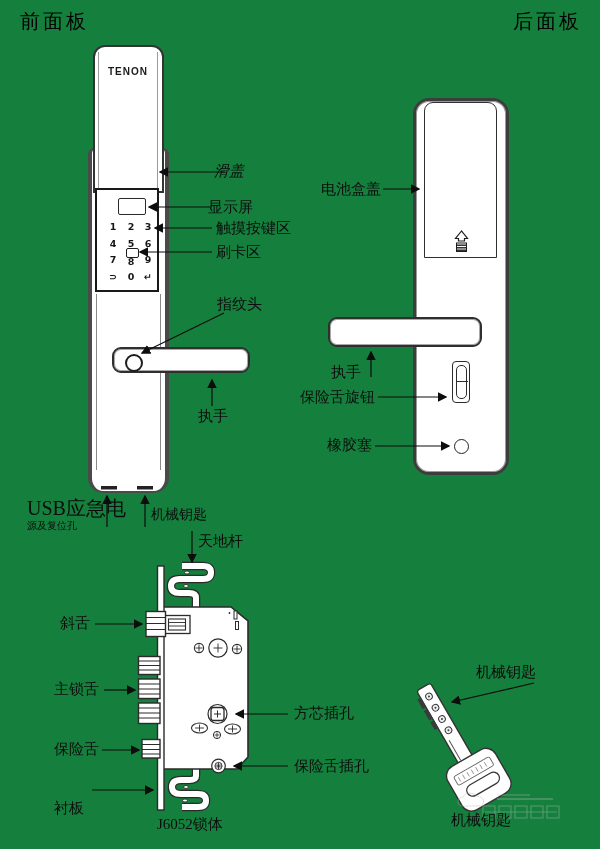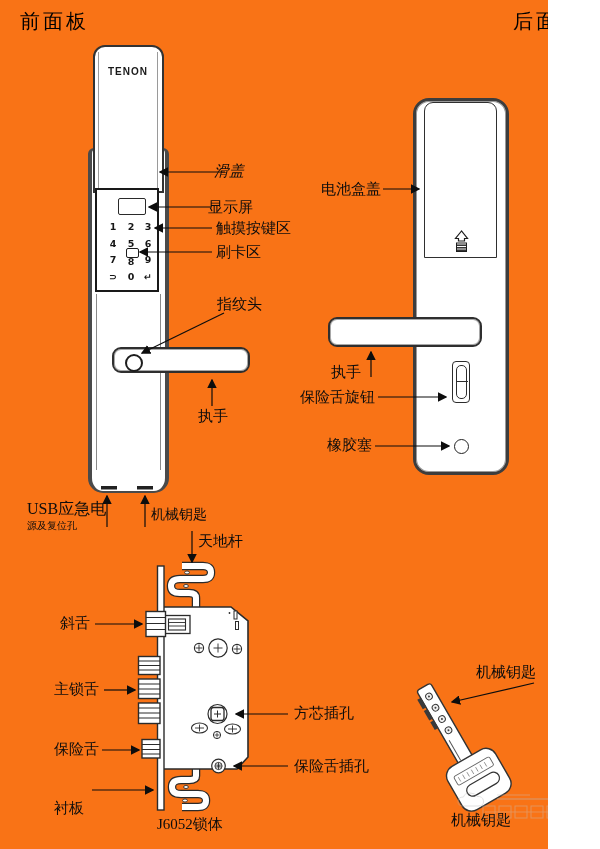--- a/index.html
+++ b/index.html
@@ -1,17 +1,17 @@
 <!DOCTYPE html>
 <html><head>
 <meta charset="utf-8">
 <style>
   html,body{margin:0;padding:0;background:#fff;}
-  .canvas{position:relative;width:512px;height:849px;background:#f97316;overflow:hidden;
-          font-family:"Liberation Serif","DejaVu Serif",serif;color:#111;padding-left:36px;}
+  .canvas{position:relative;width:600px;height:849px;background:#15803d;overflow:hidden;
+          font-family:"Liberation Serif","DejaVu Serif",serif;color:#111;}
   .abs{position:absolute;}
   .lbl{position:absolute;font-size:15px;line-height:17px;white-space:nowrap;color:#0d0d0d;z-index:10;}
   .title{position:absolute;font-size:20px;letter-spacing:3px;white-space:nowrap;color:#000;z-index:10;}
   .panel{position:absolute;background:#fff;box-sizing:border-box;}
   .vline{position:absolute;width:1px;background:#8a8a8a;}
   .keypad-key{position:absolute;transform:translate(-50%,-50%);
       font-family:"DejaVu Sans","Liberation Sans",sans-serif;font-size:9.5px;font-weight:bold;color:#161616;}
   svg.overlay{position:absolute;left:0;top:0;z-index:5;pointer-events:none;}
   .z10{z-index:10;}
 </style>
@@ -241,21 +241,21 @@
       <line x1="534" y1="683" x2="452" y2="702" marker-end="url(#arr)"></line>
     </g>
   </svg>
 
   <div class="lbl" style="left:214px;top:163px;font-style:italic;">滑盖</div>
   <div class="lbl" style="left:208px;top:199px;">显示屏</div>
   <div class="lbl" style="left:216px;top:220px;">触摸按键区</div>
   <div class="lbl" style="left:216px;top:244px;">刷卡区</div>
   <div class="lbl" style="left:217px;top:296px;text-align:right;">指纹头</div>
   <div class="lbl" style="left:198px;top:408px;">执手</div>
-  <div class="lbl" style="left:27px;top:500px;font-size:16px;">USB应急电</div>
+  <div class="lbl" style="left:27px;top:500px;font-size:20px;">USB应急电</div>
   <div class="lbl" style="left:27px;top:517px;font-size:10px;">源及复位孔</div>
   <div class="lbl" style="left:151px;top:506px;font-size:14px;">机械钥匙</div>
   <div class="lbl" style="left:198px;top:533px;">天地杆</div>
 
   <div class="lbl" style="left:321px;top:181px;">电池盒盖</div>
   <div class="lbl" style="left:331px;top:364px;">执手</div>
   <div class="lbl" style="left:300px;top:389px;">保险舌旋钮</div>
   <div class="lbl" style="left:327px;top:437px;">橡胶塞</div>
 
   <div class="lbl" style="left:60px;top:615px;">斜舌</div>

